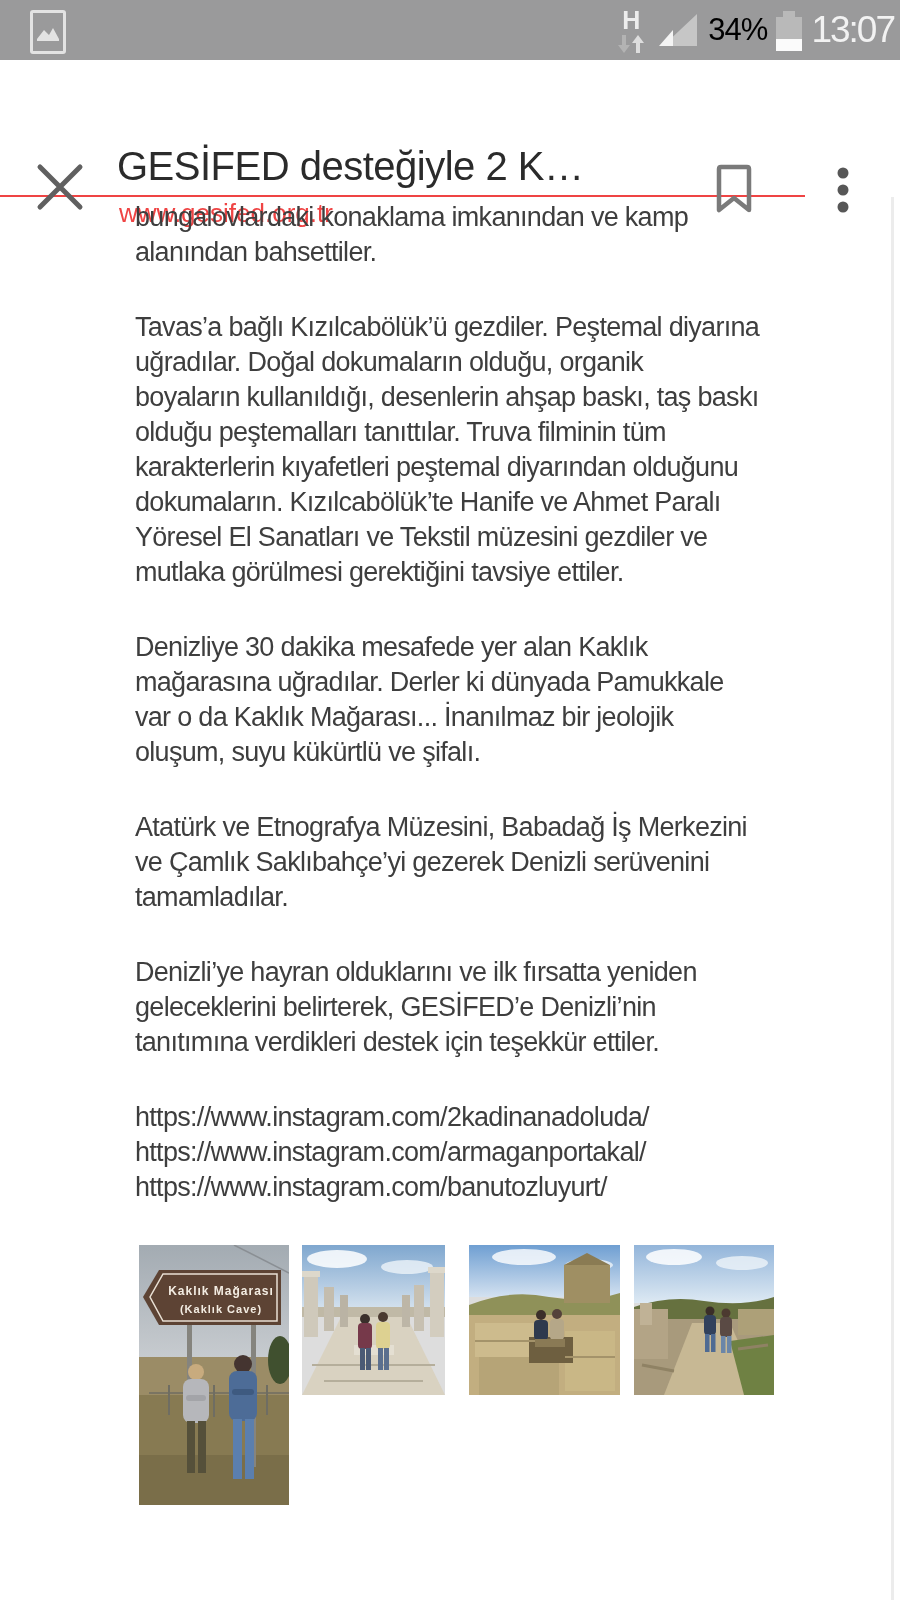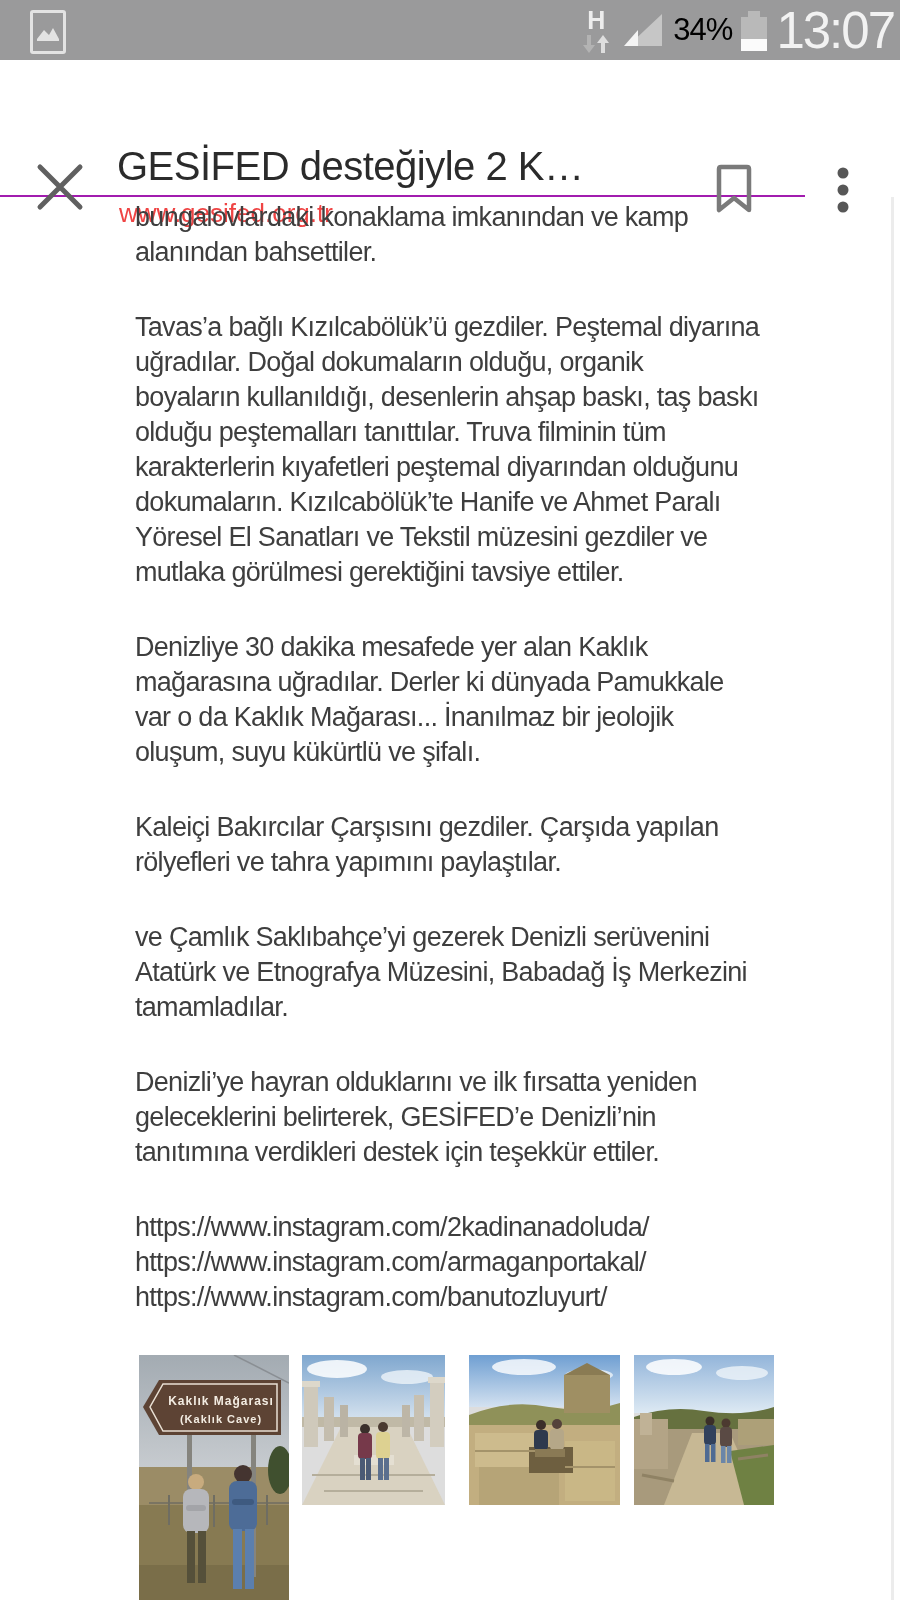--- a/index.html
+++ b/index.html
@@ -20,25 +20,25 @@
     position:absolute;right:6px;top:0;height:60px;
     display:flex;align-items:center;gap:9px;
   }
   .net-block{display:flex;flex-direction:column;align-items:center;line-height:1;margin-top:2px;}
   .net-letter{font-size:25px;font-weight:bold;color:#ededed;}
   .battery-text{font-size:31px;color:#000000;letter-spacing:-1px;}
   .battery-icon{position:relative;width:26px;height:40px;margin-top:1px;}
   .battery-nub{position:absolute;left:7px;top:0;width:12px;height:6px;background:#b9b9b9;}
   .battery-body{position:absolute;left:0;top:6px;width:26px;height:34px;background:#b9b9b9;}
   .battery-fill{position:absolute;left:0;bottom:0;width:26px;height:12px;background:#fbfbfb;}
-  .clock-text{font-size:51px;color:#f2f2f2;letter-spacing:-2px;}
+  .clock-text{font-size:37px;color:#f2f2f2;letter-spacing:-2px;}
   
   .browser-header{
     position:absolute;top:60px;left:0;width:805px;height:135px;
-    background:#ffffff;border-bottom:2px solid #a21caf;
+    background:#ffffff;border-bottom:2px solid #ef4444;
   }
   .close-button{position:absolute;left:36px;top:103px;width:48px;height:48px;cursor:pointer;}
   .header-title{
     position:absolute;left:117px;top:84px;font-size:40px;color:#2b2b2b;
     letter-spacing:-0.5px;white-space:nowrap;
   }
   .header-url{
     position:absolute;left:119px;top:138px;font-size:26px;color:#ef4444;
     white-space:nowrap;
   }
@@ -142,26 +142,22 @@
         <div class="line">Yöresel El Sanatları ve Tekstil müzesini gezdiler ve</div>
         <div class="line">mutlaka görülmesi gerektiğini tavsiye ettiler.</div>
       </div>
       <div class="paragraph">
         <div class="line">Denizliye 30 dakika mesafede yer alan Kaklık</div>
         <div class="line">mağarasına uğradılar. Derler ki dünyada Pamukkale</div>
         <div class="line">var o da Kaklık Mağarası... İnanılmaz bir jeolojik</div>
         <div class="line">oluşum, suyu kükürtlü ve şifalı.</div>
       </div>
       <div class="paragraph">
-        <div class="line">Kaleiçi Bakırcılar Çarşısını gezdiler. Çarşıda yapılan</div>
-        <div class="line">rölyefleri ve tahra yapımını paylaştılar.</div>
-      </div>
-      <div class="paragraph">
+        <div class="line">Atatürk ve Etnografya Müzesini, Babadağ İş Merkezini</div>
         <div class="line">ve Çamlık Saklıbahçe’yi gezerek Denizli serüvenini</div>
-        <div class="line">Atatürk ve Etnografya Müzesini, Babadağ İş Merkezini</div>
         <div class="line">tamamladılar.</div>
       </div>
       <div class="paragraph">
         <div class="line">Denizli’ye hayran olduklarını ve ilk fırsatta yeniden</div>
         <div class="line">geleceklerini belirterek, GESİFED’e Denizli’nin</div>
         <div class="line">tanıtımına verdikleri destek için teşekkür ettiler.</div>
       </div>
       <div class="paragraph">
         <div class="line">https://www.instagram.com/2kadinanadoluda/</div>
         <div class="line">https://www.instagram.com/armaganportakal/</div>

